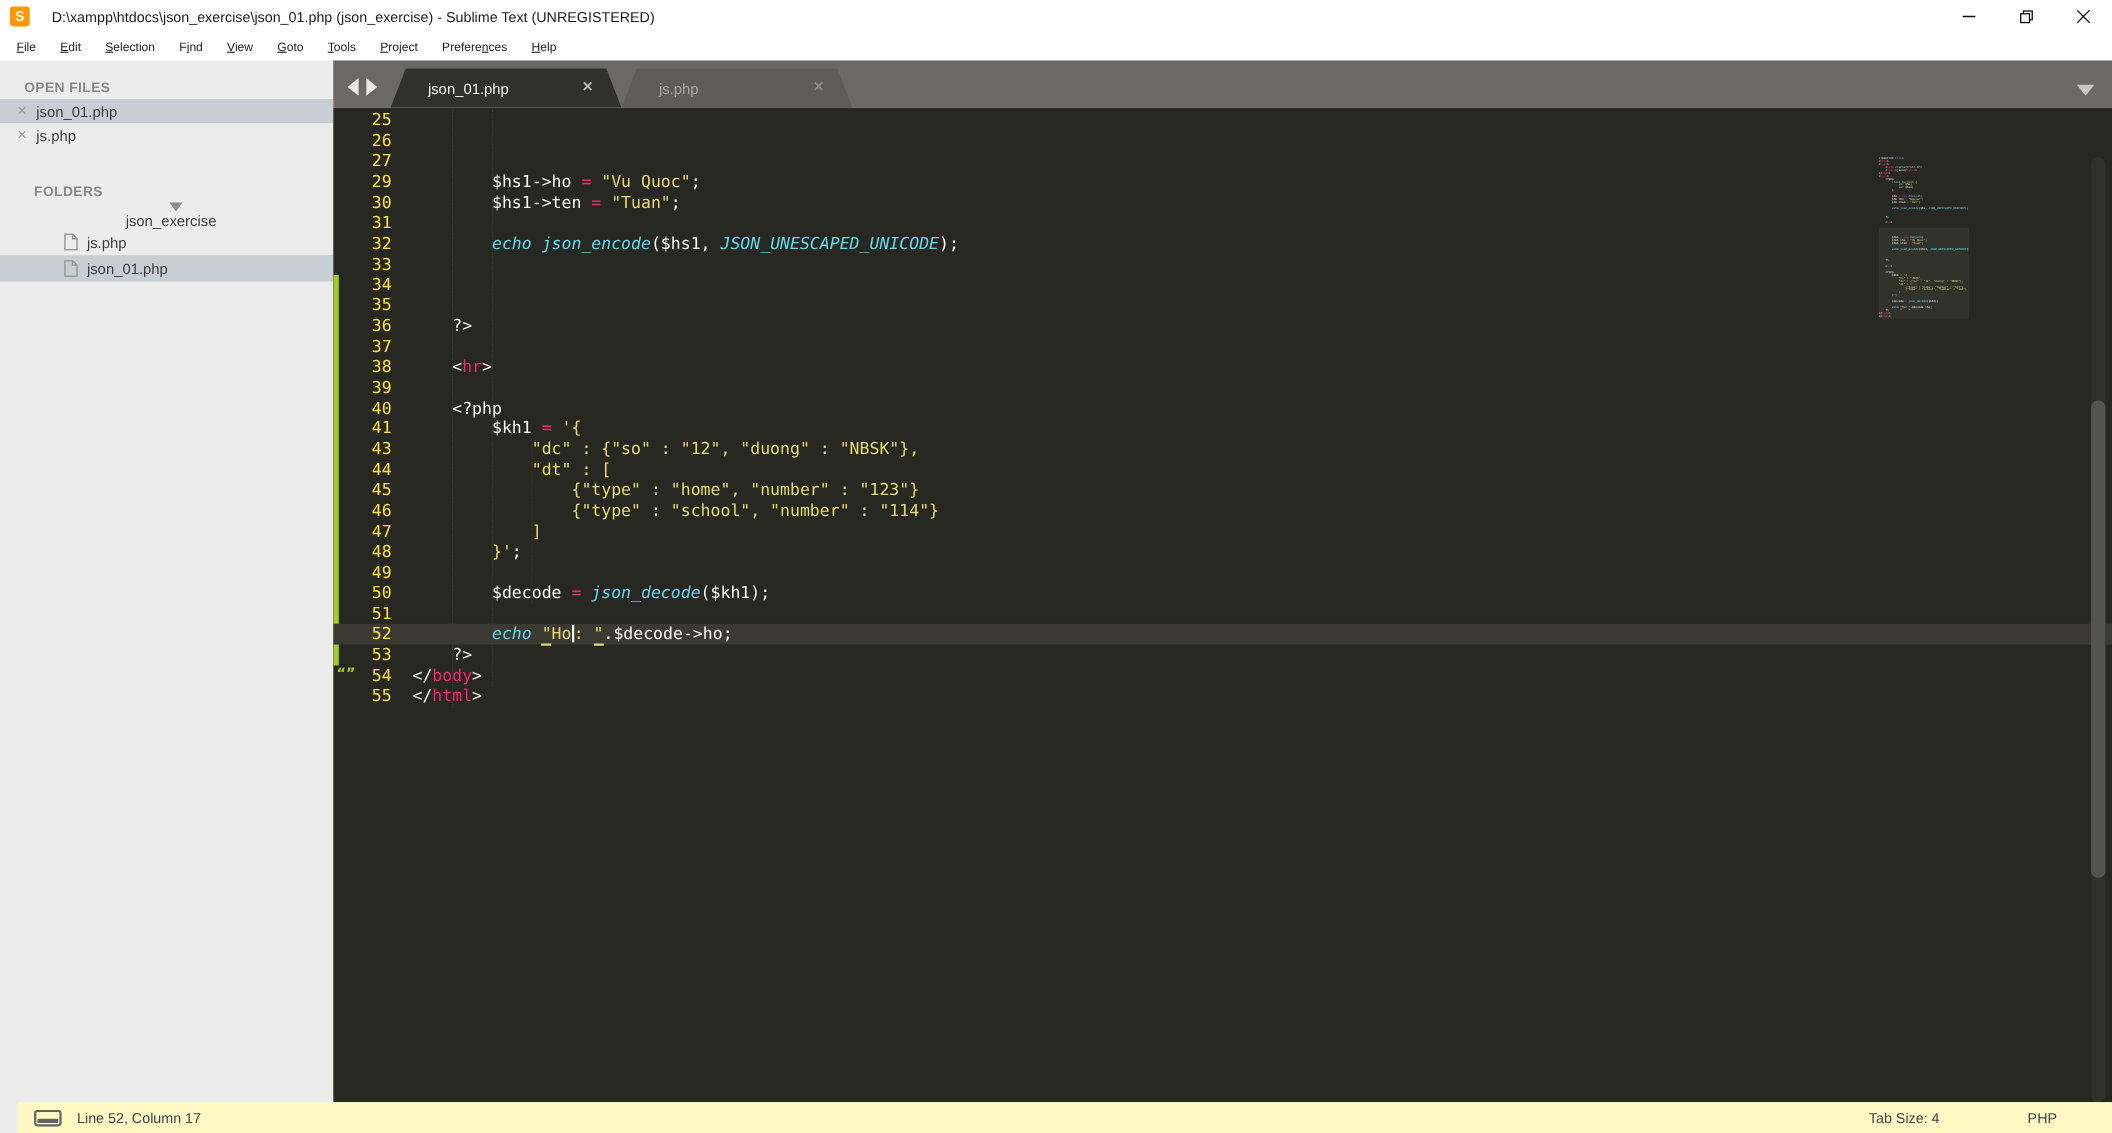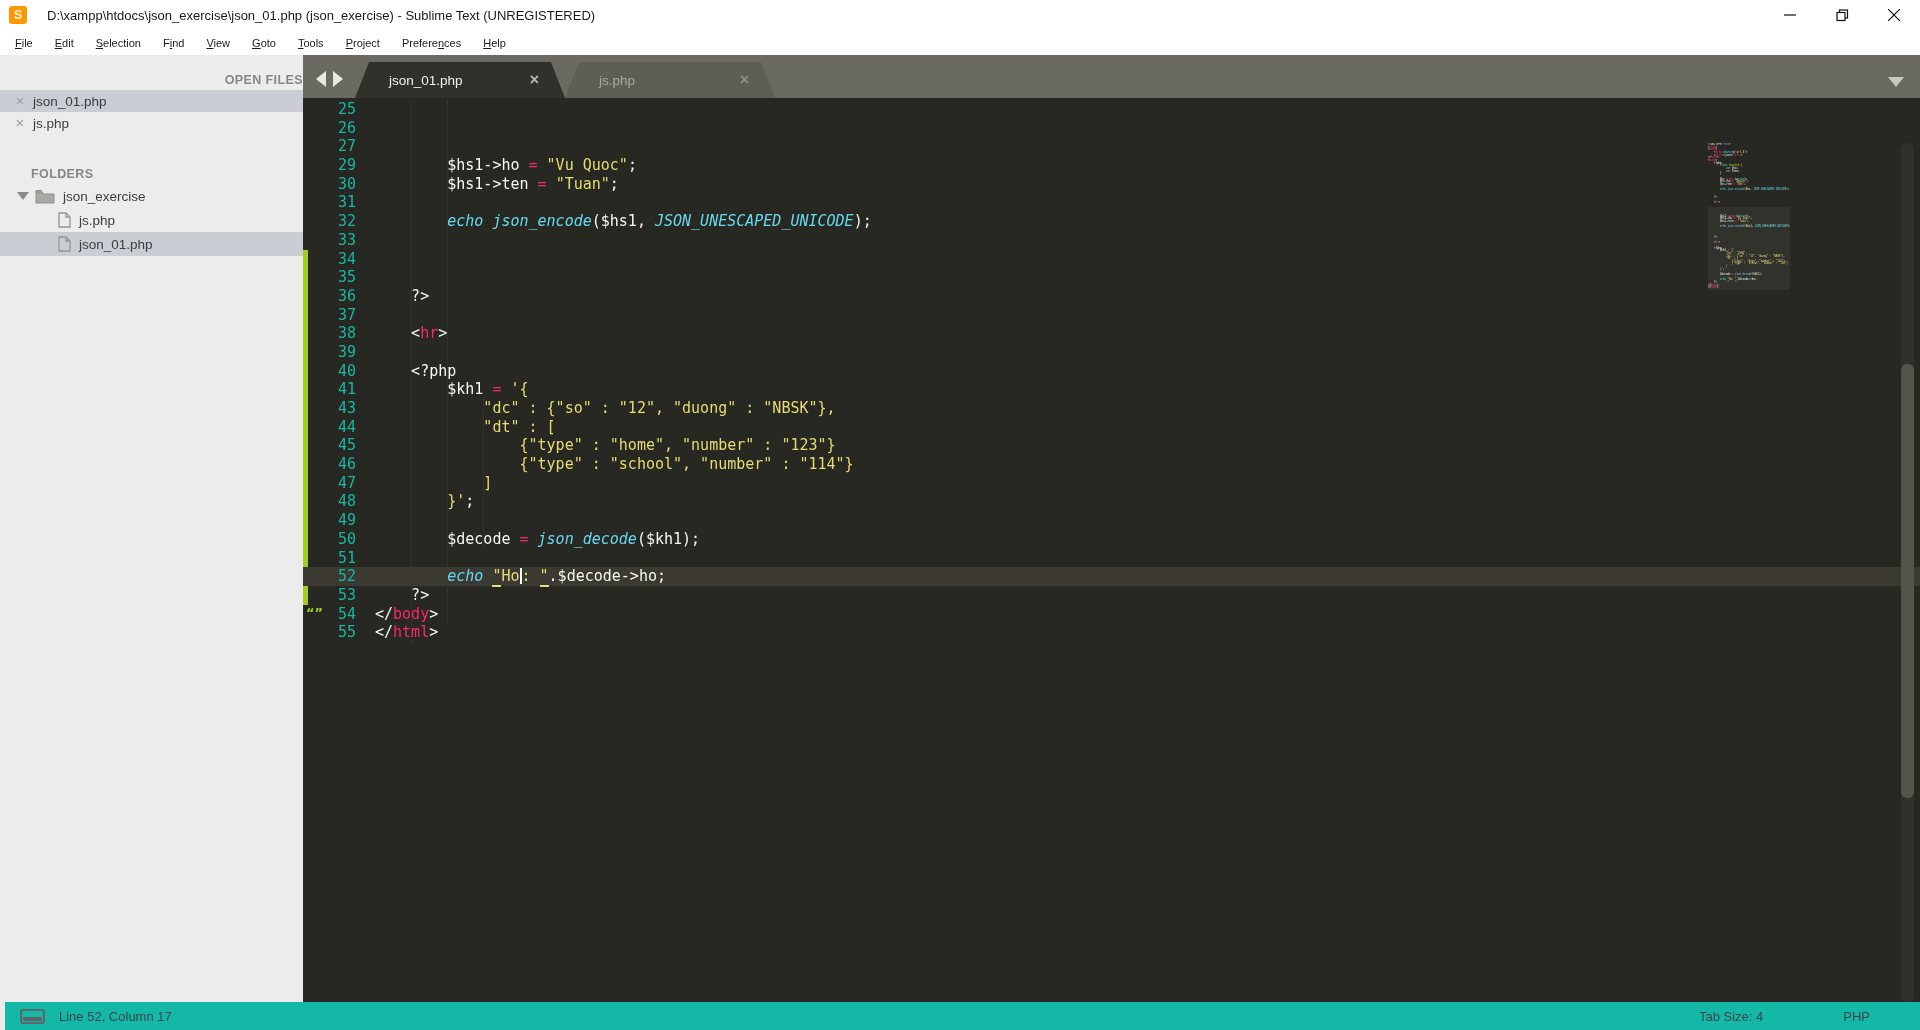--- a/index.html
+++ b/index.html
@@ -18,27 +18,27 @@
   .menubar { position:absolute; top:30px; left:0; right:0; height:25px; background:#FFFFFF; display:flex; align-items:center; padding-left:4px; }
   .menu-item { font-size:11px; color:#1c1c1c; padding:3px 11px; background:none; border:none; font-family:inherit; }
   .menu-item u { text-decoration:underline; }
 
   
   .main { position:absolute; top:55px; left:0; right:0; bottom:28px; display:flex; }
 
   
   .sidebar { width:303px; background:#ECECEC; flex:none; position:relative; overflow:hidden; }
   .side-header { font-size:12.5px; font-weight:bold; color:#878787; letter-spacing:.4px; padding:0 0 0 22px; height:20px; line-height:20px; }
-  .oh { margin-top:15px;text-align:right; } .fh { margin-top:30px;padding-left:31px; }
+  .oh { margin-top:15px; } .fh { margin-top:30px;padding-left:31px; }
   .side-row { height:22px; display:flex; align-items:center; font-size:13.5px; color:#3c3c3c; }
   .side-row.sel { background:#C9CDD4; }
   .x-ico { width:14px; margin-left:13px; color:#9b9b9b; font-size:15px; line-height:14px; text-align:center; }
   .of-name { margin-left:6px; }
   .tri { width:0; height:0; border-left:6px solid transparent; border-right:6px solid transparent; border-top:8px solid #8a8a8a; margin-left:17px; }
-  .folder-row { height:24px; }
+  .folder-row { height:24px;flex-direction:column; }
   .folder-ico { margin-left:6px; }
   .folder-name { margin-left:8px; }
   .child-row { height:24px; }
   .file-ico { margin-left:58px; flex:none; }
   .child-name { margin-left:8px; }
 
   
   .editor-col { flex:1; display:flex; flex-direction:column; min-width:0; }
   .tabbar { height:43px; background:#6A6A62; flex:none; position:relative; display:flex; align-items:flex-end; }
   .tab-arrows { position:absolute; left:13px; top:16px; display:flex; gap:7px; }
@@ -51,40 +51,40 @@
   .tab-label { margin-left:34px; }
   .tab-x { margin-left:auto; margin-right:26px; font-size:16px; font-weight:bold; color:#B9B9B2; line-height:16px; }
   .tab.inactive .tab-x { color:#8E8E87; }
   .tab-dd { position:absolute; right:16px; bottom:11px; width:0; height:0; border-left:8px solid transparent; border-right:8px solid transparent; border-top:10px solid #C8C8C2; }
 
   
   .editor-view { flex:1; position:relative; background:#272822; overflow:hidden; font-family:"DejaVu Sans Mono","Liberation Mono",monospace; }
   .rows { position:absolute; top:2px; left:0; right:0; }
   .row { height:18.7px; display:flex; font-size:15px; line-height:18.7px; white-space:pre; }
   .row.cur { background:#3A3A32; }
-  .ln { width:53px; text-align:right; color:#14b8a6; flex:none; }
+  .ln { width:53px; text-align:right; color:#fde047; flex:none; }
   .code { padding-left:19px; }
   .w { color:#F8F8F2; } .p { color:#F92672; } .y { color:#E6DB74; }
   .c { color:#66D9EF; font-style:italic; } .g { color:#A6E22E; } .pu { color:#AE81FF; }
   .yu { color:#E6DB74; border-bottom:2px solid #E6DB74; }
   .caret { display:inline-block; width:0; height:16px; border-left:2px solid #F8F8F2; vertical-align:-3px; }
   .guide { position:absolute; width:0; border-left:1px dotted #3D3E37; }
   .diffbar { position:absolute; left:0; width:5px; background:#A0CE23; }
   .gutter-quotes { position:absolute; left:3px; color:#A0CE23; font-size:13px; font-weight:bold; font-family:"DejaVu Sans",sans-serif; }
 
   
   .minimap { position:absolute; top:45px; right:130px; width:82px; height:148px; overflow:hidden; }
   .minimap-inner { transform:scale(0.25); transform-origin:0 0; width:400%; }
   .mrow { height:10.62px; font-size:10px; line-height:10.62px; white-space:pre; }
   .mview { position:absolute; left:0; right:0; top:64px; height:83px; background:rgba(255,255,255,0.05); }
   .sb-track { position:absolute; top:45px; bottom:0; right:6px; width:13px; background:#30312B; border-radius:6px; }
   .sb-thumb { position:absolute; top:266px; right:6px; width:13px; height:434px; background:#53544C; border-radius:6px; }
 
   
-  .statusbar { position:absolute; left:5px; right:0; bottom:0; height:28px; background:#14b8a6; display:flex; align-items:center; font-size:13px; color:#40454C; }
+  .statusbar { position:absolute; left:16px; right:0; bottom:0; height:28px; background:#fef9c3; display:flex; align-items:center; font-size:13px; color:#40454C; }
   .st-icon { position:relative; width:25px; height:15px; border:2px solid #5E646C; border-radius:3px; margin-left:15px; flex:none; }
   .st-icon i { position:absolute; left:1px; right:1px; bottom:1px; height:4px; background:#5E646C; border-radius:1px; }
   .st-pos { margin-left:14px; }
   .st-spacer { flex:1; }
   .st-tabsize { margin-right:0; }
   .st-syntax { margin-left:80px; margin-right:50px; }
 </style>
 </head>
 <body>
 

